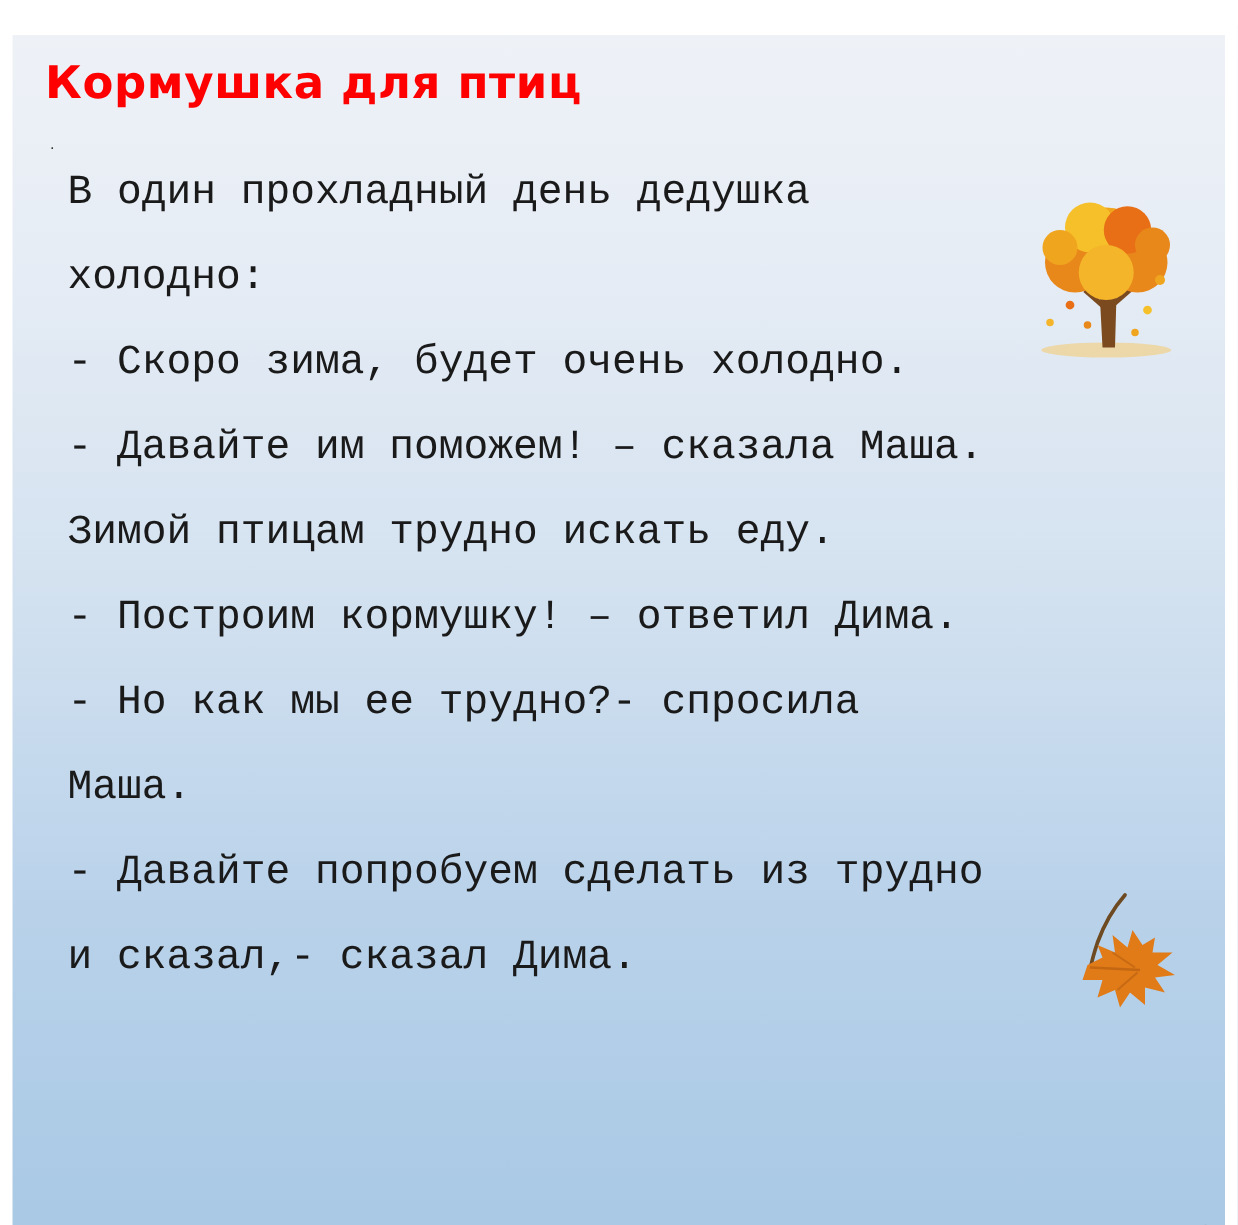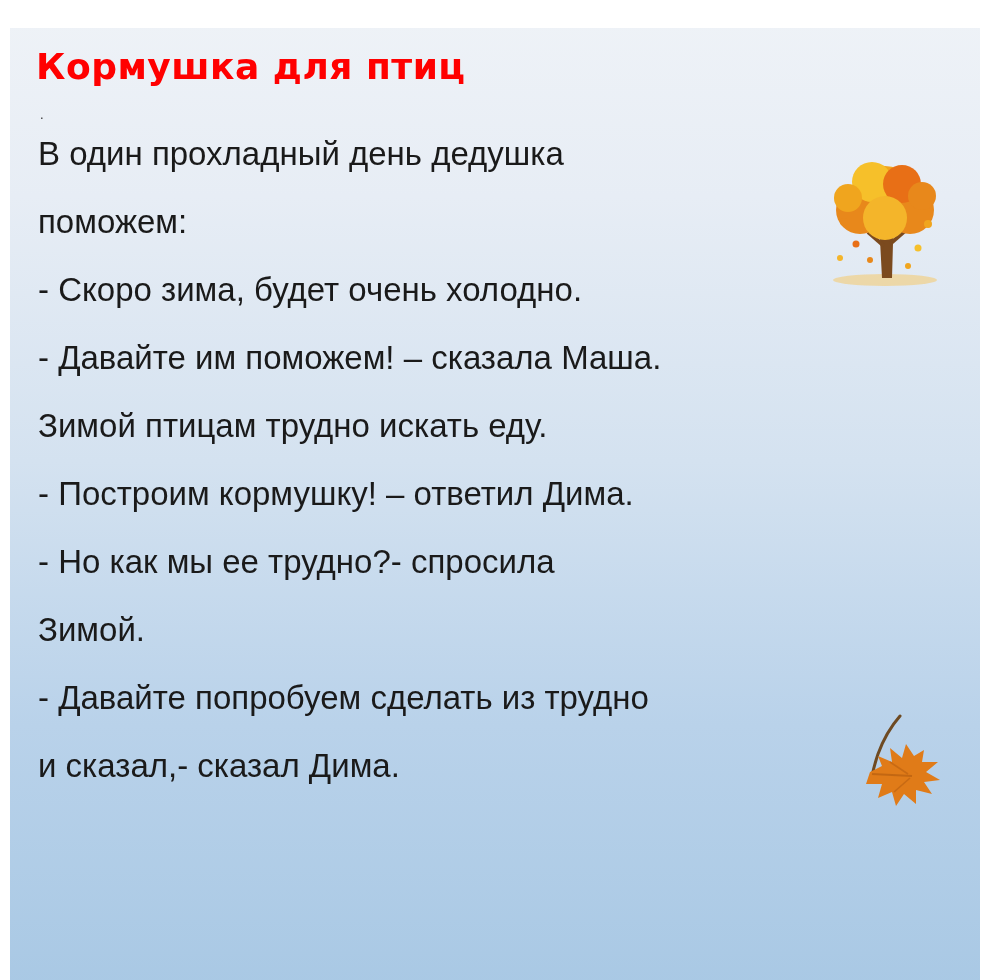--- a/index.html
+++ b/index.html
@@ -53,27 +53,27 @@
   .dot-mark {
     position: absolute;
     left: 40px;
     top: 88px;
     font-size: 13px;
     color: #333;
     line-height: 1;
   }
   .body-text {
     position: absolute;
-    left: 38px;
+    left: 54px;
     top: 100px;
     width: 930px;
     font-size: 33px;
     line-height: 68px;
     color: #1a1a1a;
-    font-family: Liberation Sans, sans-serif;
+    font-family: Liberation Mono, monospace;
   }
   .body-text p {
     margin: 0;
     padding: 0;
     font-weight: 500;
   }
   .tree {
     position: absolute;
     left: 810px;
     top: 128px;
@@ -103,27 +103,27 @@
   <div class="slide-border-top"></div>
   <div class="slide-border-left"></div>
   <div class="slide-border-right"></div>
 
   <div class="title">Кормушка для птиц</div>
 
   <div class="dot-mark">.</div>
 
   <div class="body-text">
     <p>В один прохладный день дедушка</p>
-    <p>поможем:</p>
+    <p>холодно:</p>
     <p>- Скоро зима, будет очень холодно.</p>
     <p>- Давайте им поможем! – сказала Маша.</p>
     <p>Зимой птицам трудно искать еду.</p>
     <p>- Построим кормушку! – ответил Дима.</p>
     <p>- Но как мы ее трудно?- спросила</p>
-    <p>Зимой.</p>
+    <p>Маша.</p>
     <p>- Давайте попробуем сделать из трудно</p>
     <p>и сказал,- сказал Дима.</p>
   </div>
 
   <div class="tree">
     <svg width="150" height="150" viewBox="0 0 150 150">
       <ellipse cx="75" cy="132" rx="52" ry="6" fill="#f6c96a" opacity="0.55"></ellipse>
       <path d="M72 130 L70 92 Q69 82 74 78 L80 78 Q84 84 83 95 L82 130 Z" fill="#7b4a1e"></path>
       <path d="M74 98 L58 84" stroke="#7b4a1e" stroke-width="4" fill="none"></path>
       <path d="M80 96 L96 82" stroke="#7b4a1e" stroke-width="4" fill="none"></path>

